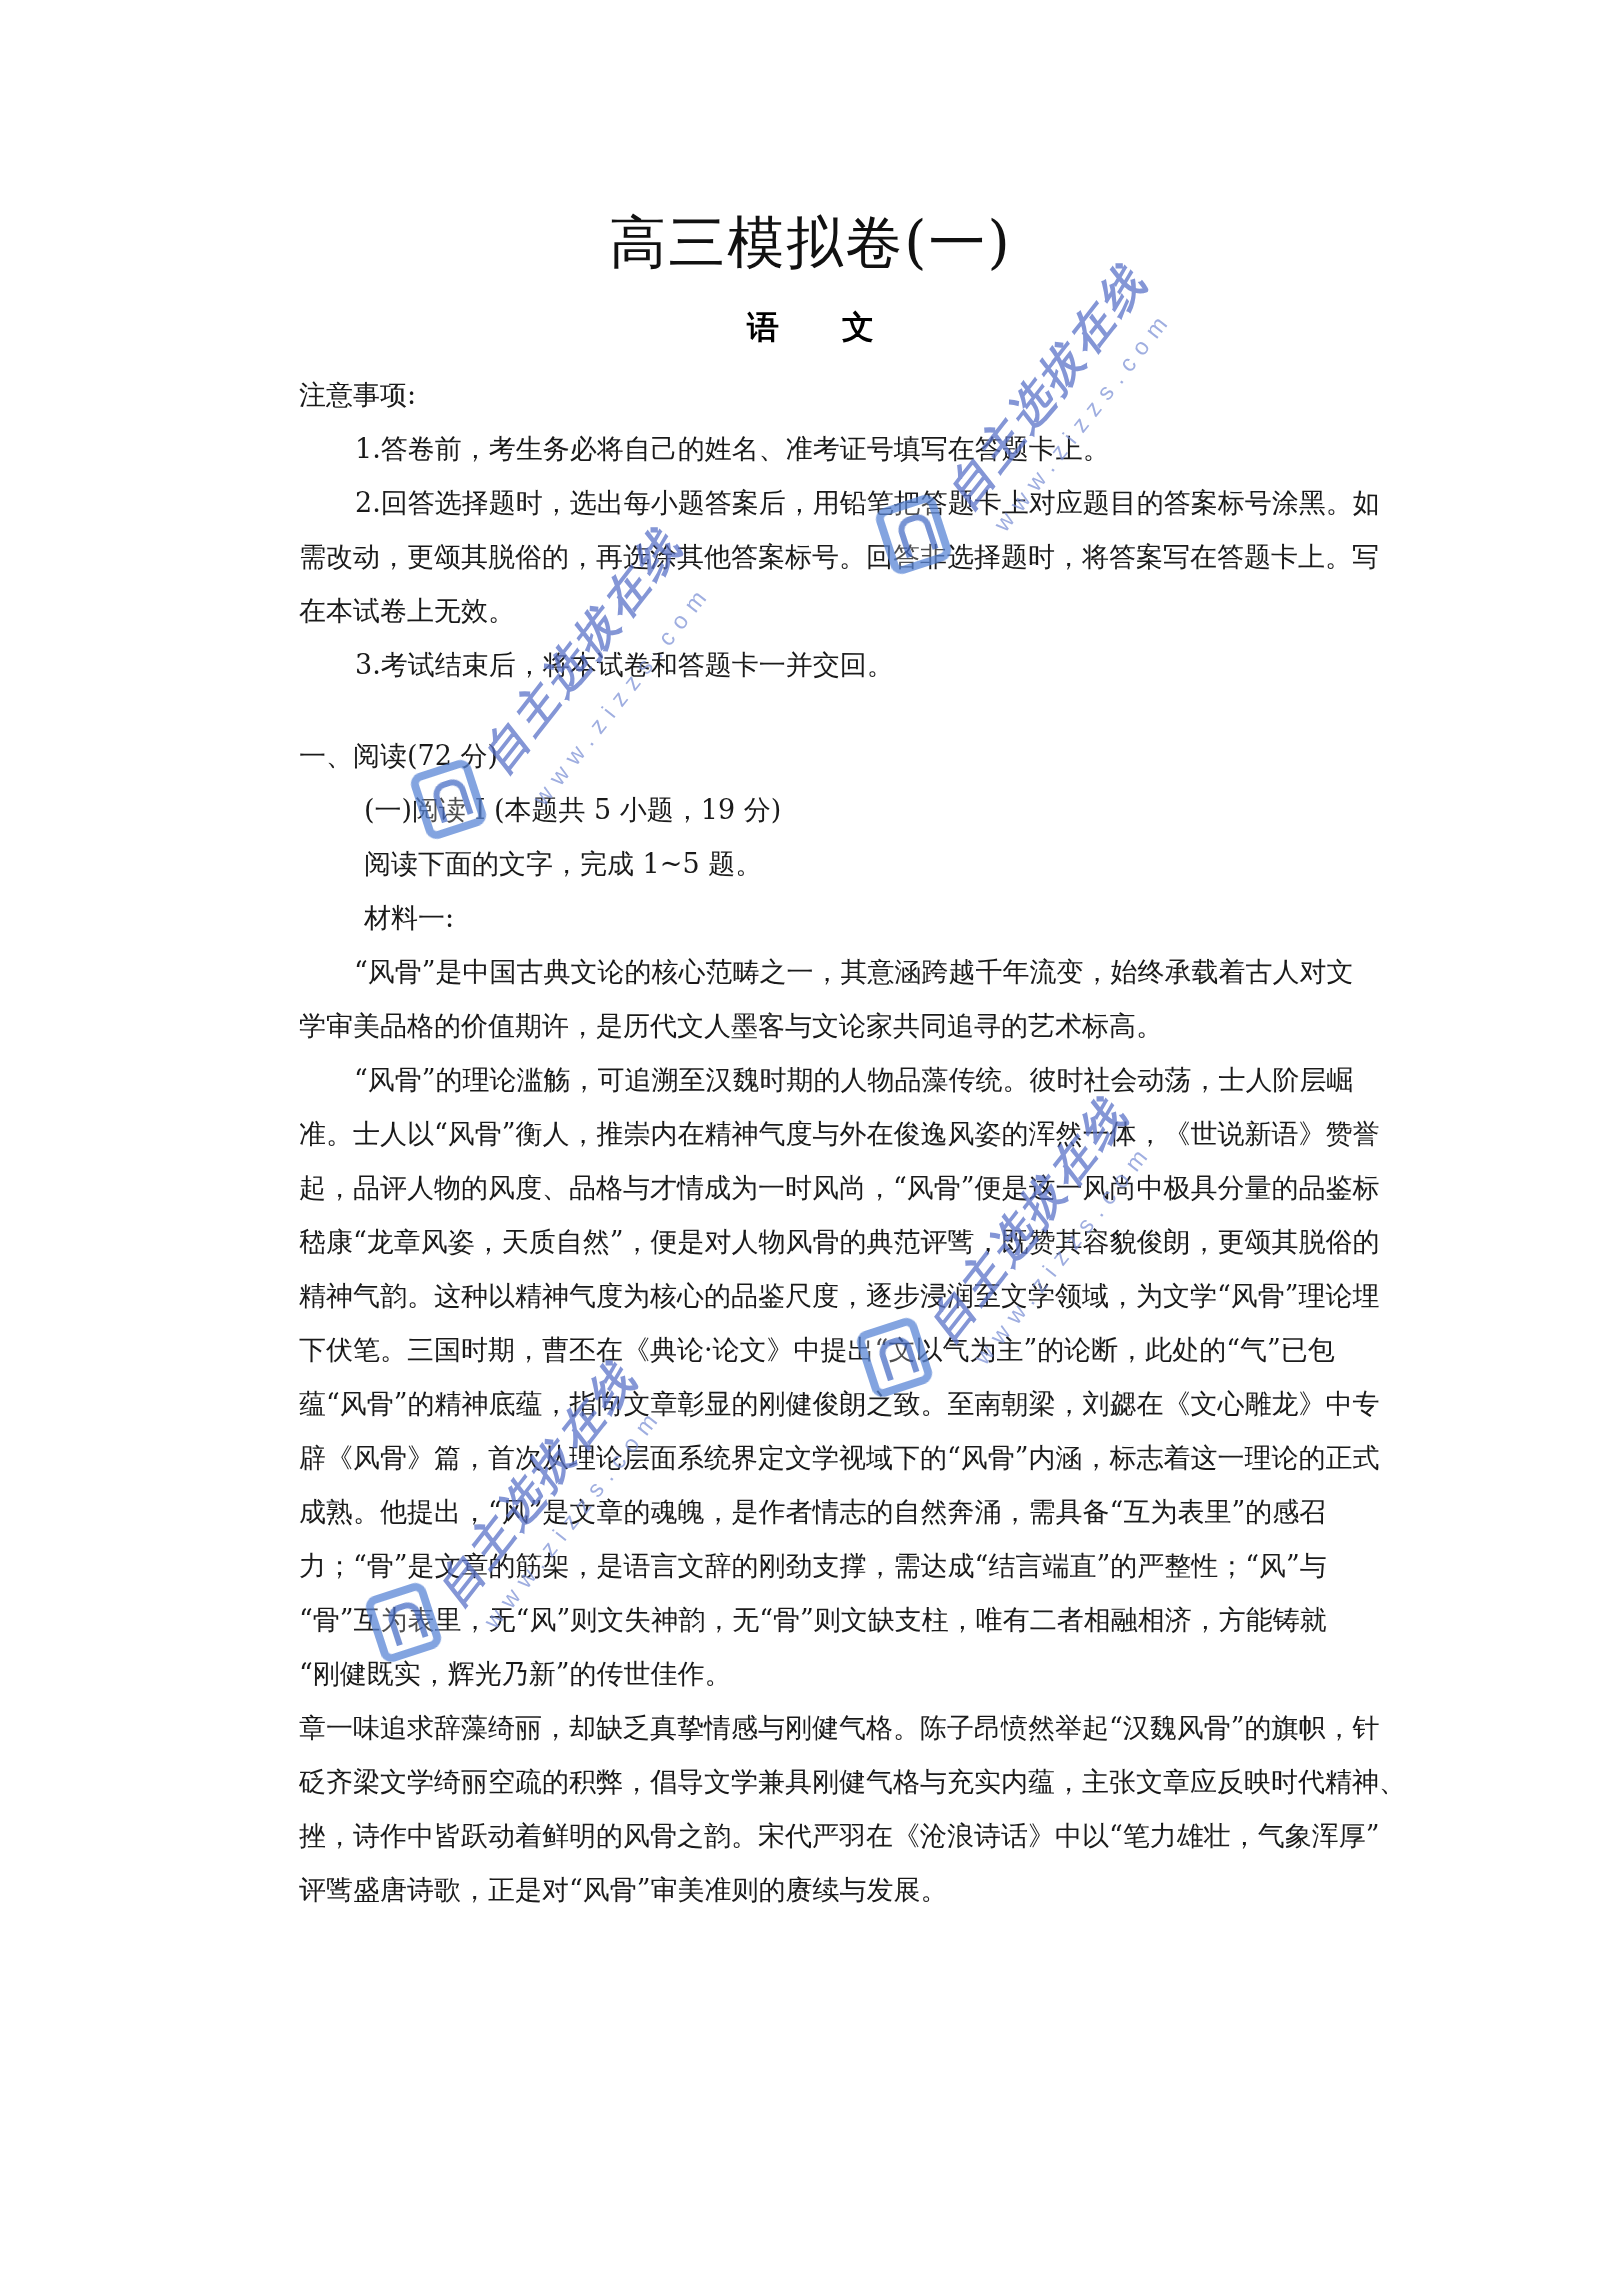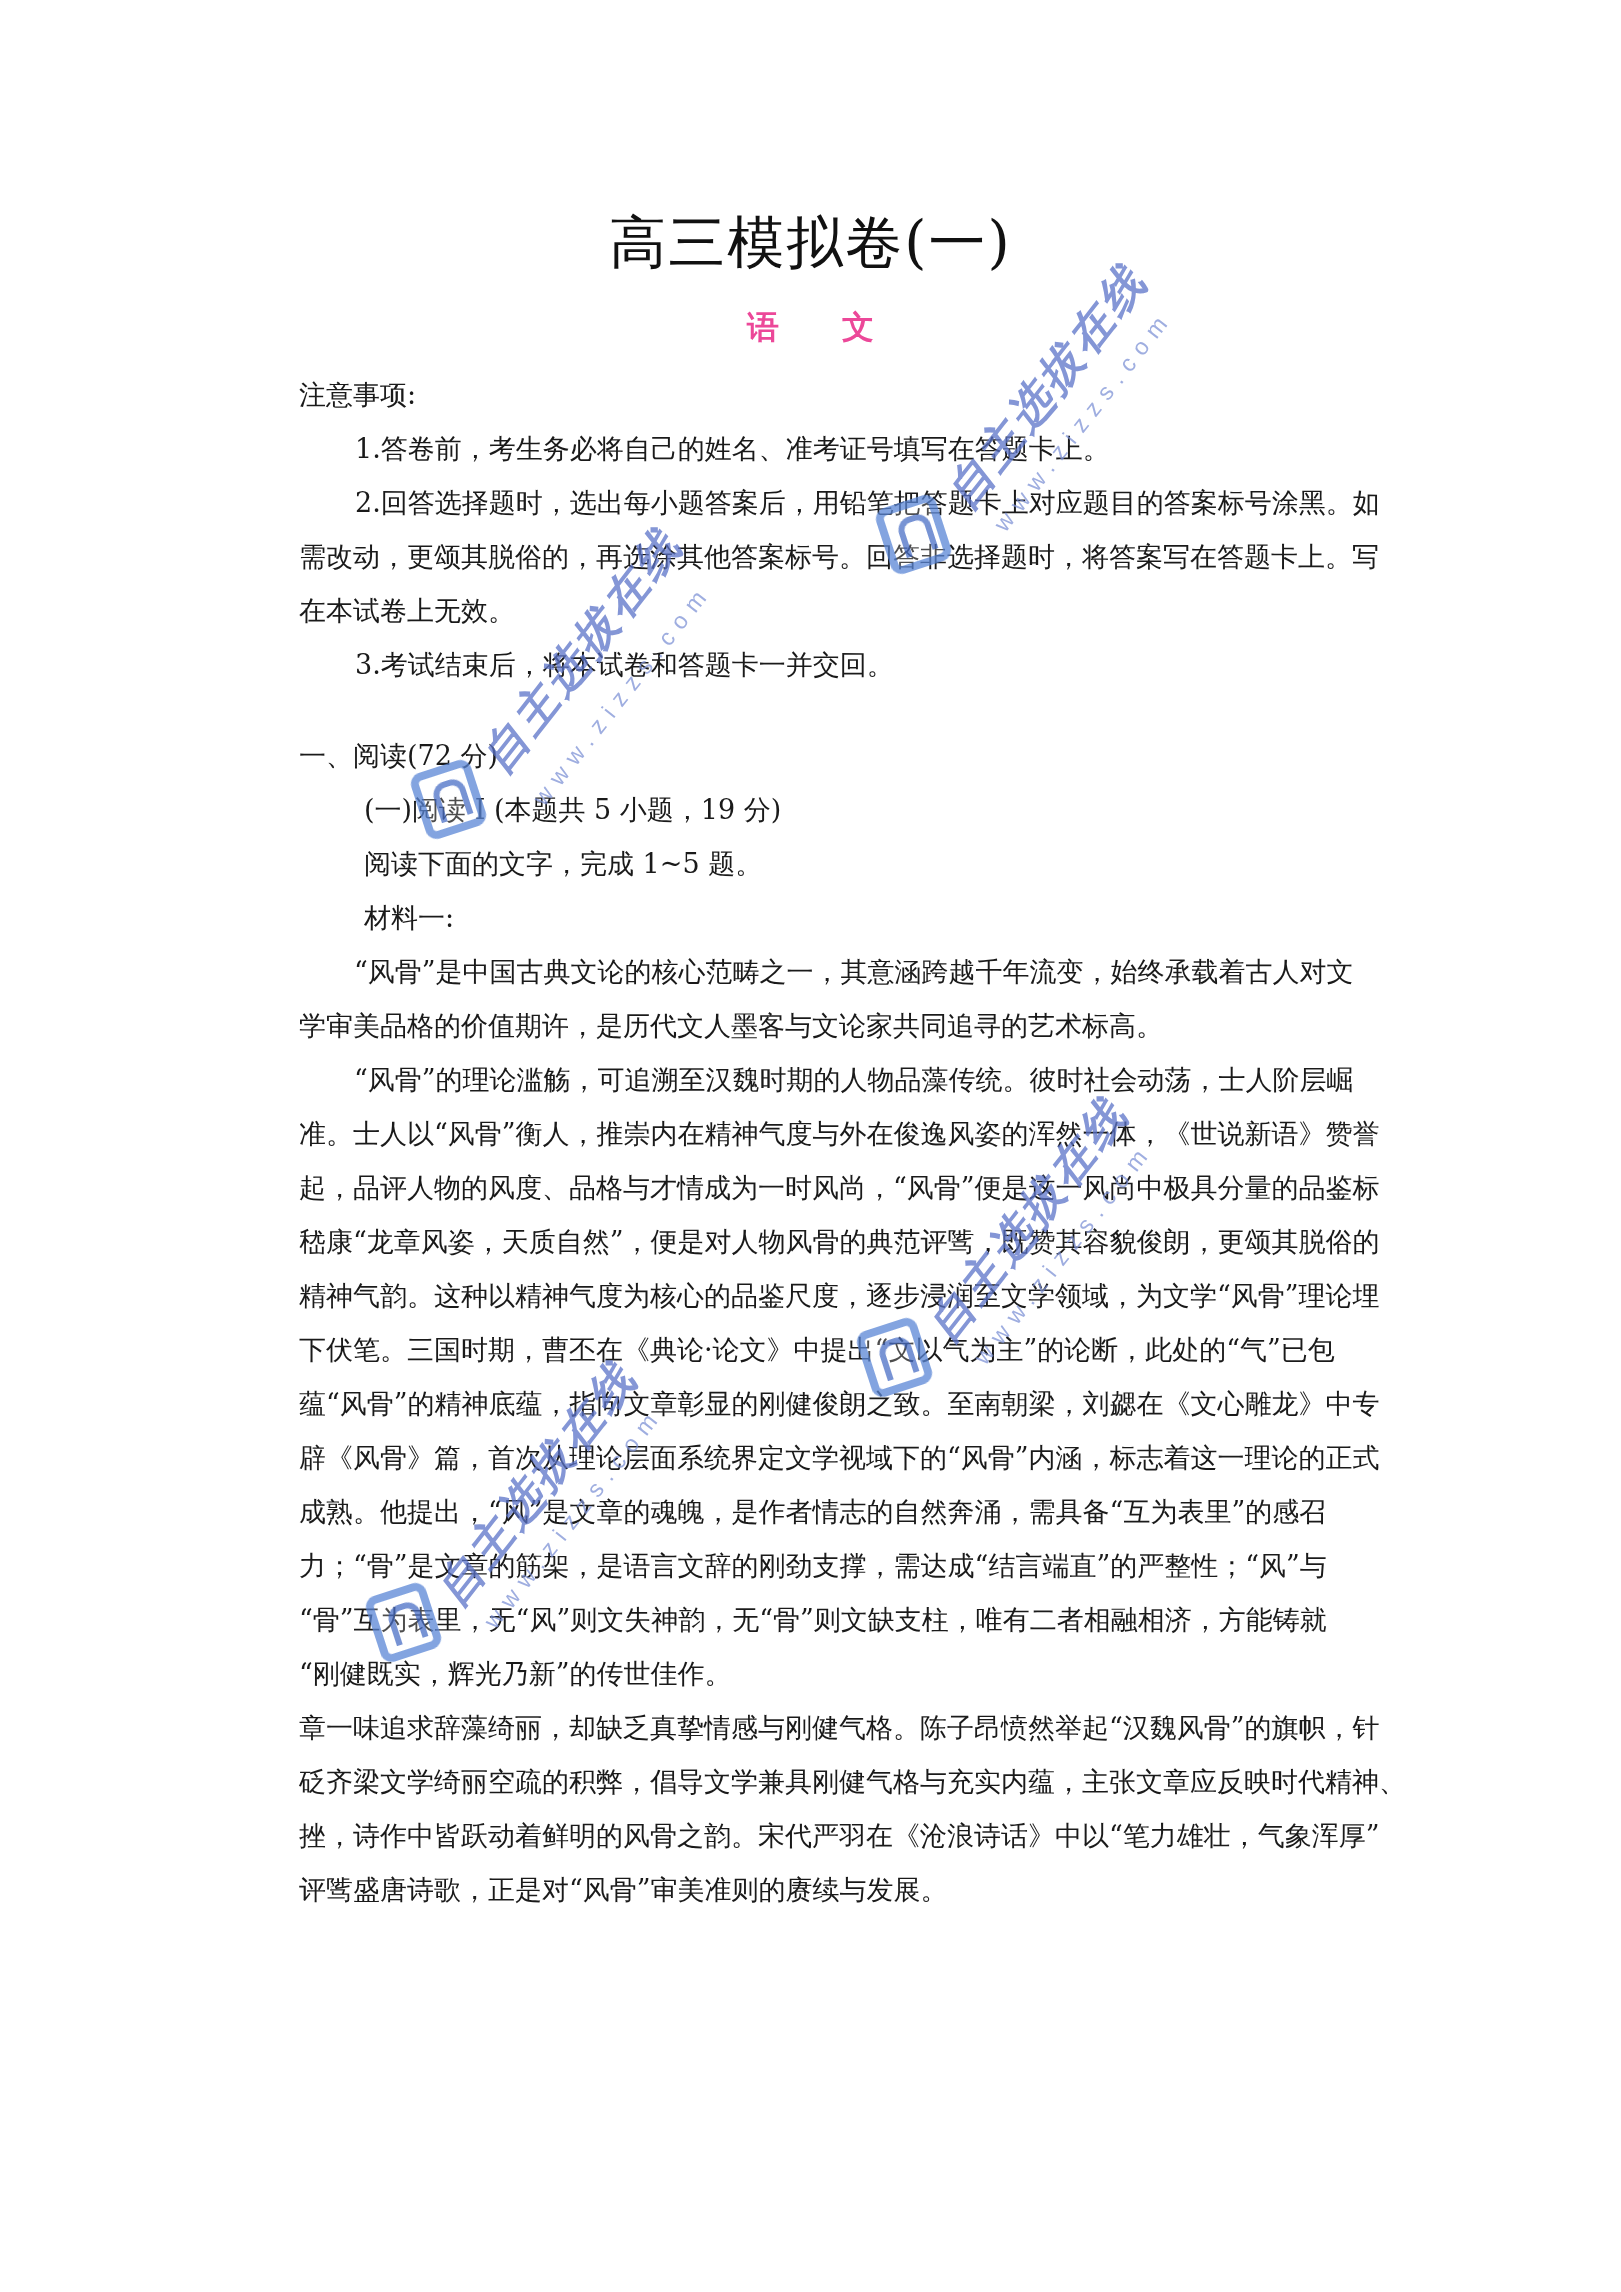--- a/index.html
+++ b/index.html
@@ -2,21 +2,21 @@
 <html><head>
 <meta charset="utf-8">
 <style>
   html, body { margin:0; padding:0; background:#ffffff; }
   body { width:1621px; height:2293px; position:relative; overflow:hidden;
          font-family:"DejaVu Serif","Liberation Serif",serif; color:#1a1a1a; }
   .page { position:absolute; left:0; top:0; width:1621px; height:2199px; }
   .title { position:absolute; left:0; width:1621px; top:208px; text-align:center;
            font-size:57px; line-height:69px; font-weight:400; letter-spacing:2px; color:#111; }
   .subject { position:absolute; left:0; width:1621px; top:306px; text-align:center;
-             font-size:32px; line-height:43px; font-weight:700; color:#ec4899; }
+             font-size:32px; line-height:43px; font-weight:700; color:#000000; }
   .subject span { display:inline-block; }
   .subject .gap { width:63px; }
   .body { position:absolute; left:251px; width:1133px; top:368px;
           font-size:27px; line-height:54px; text-align:justify; text-justify:inter-ideograph; }
   .line { display:block; white-space:nowrap;margin-left:48px; }
   .p { display:block; }
   .ind1 { text-indent:56px; }
   .ind2 { padding-left:65px; }
   .ind-para { text-indent:55px; }
   .spacer { display:block; height:37px; }

